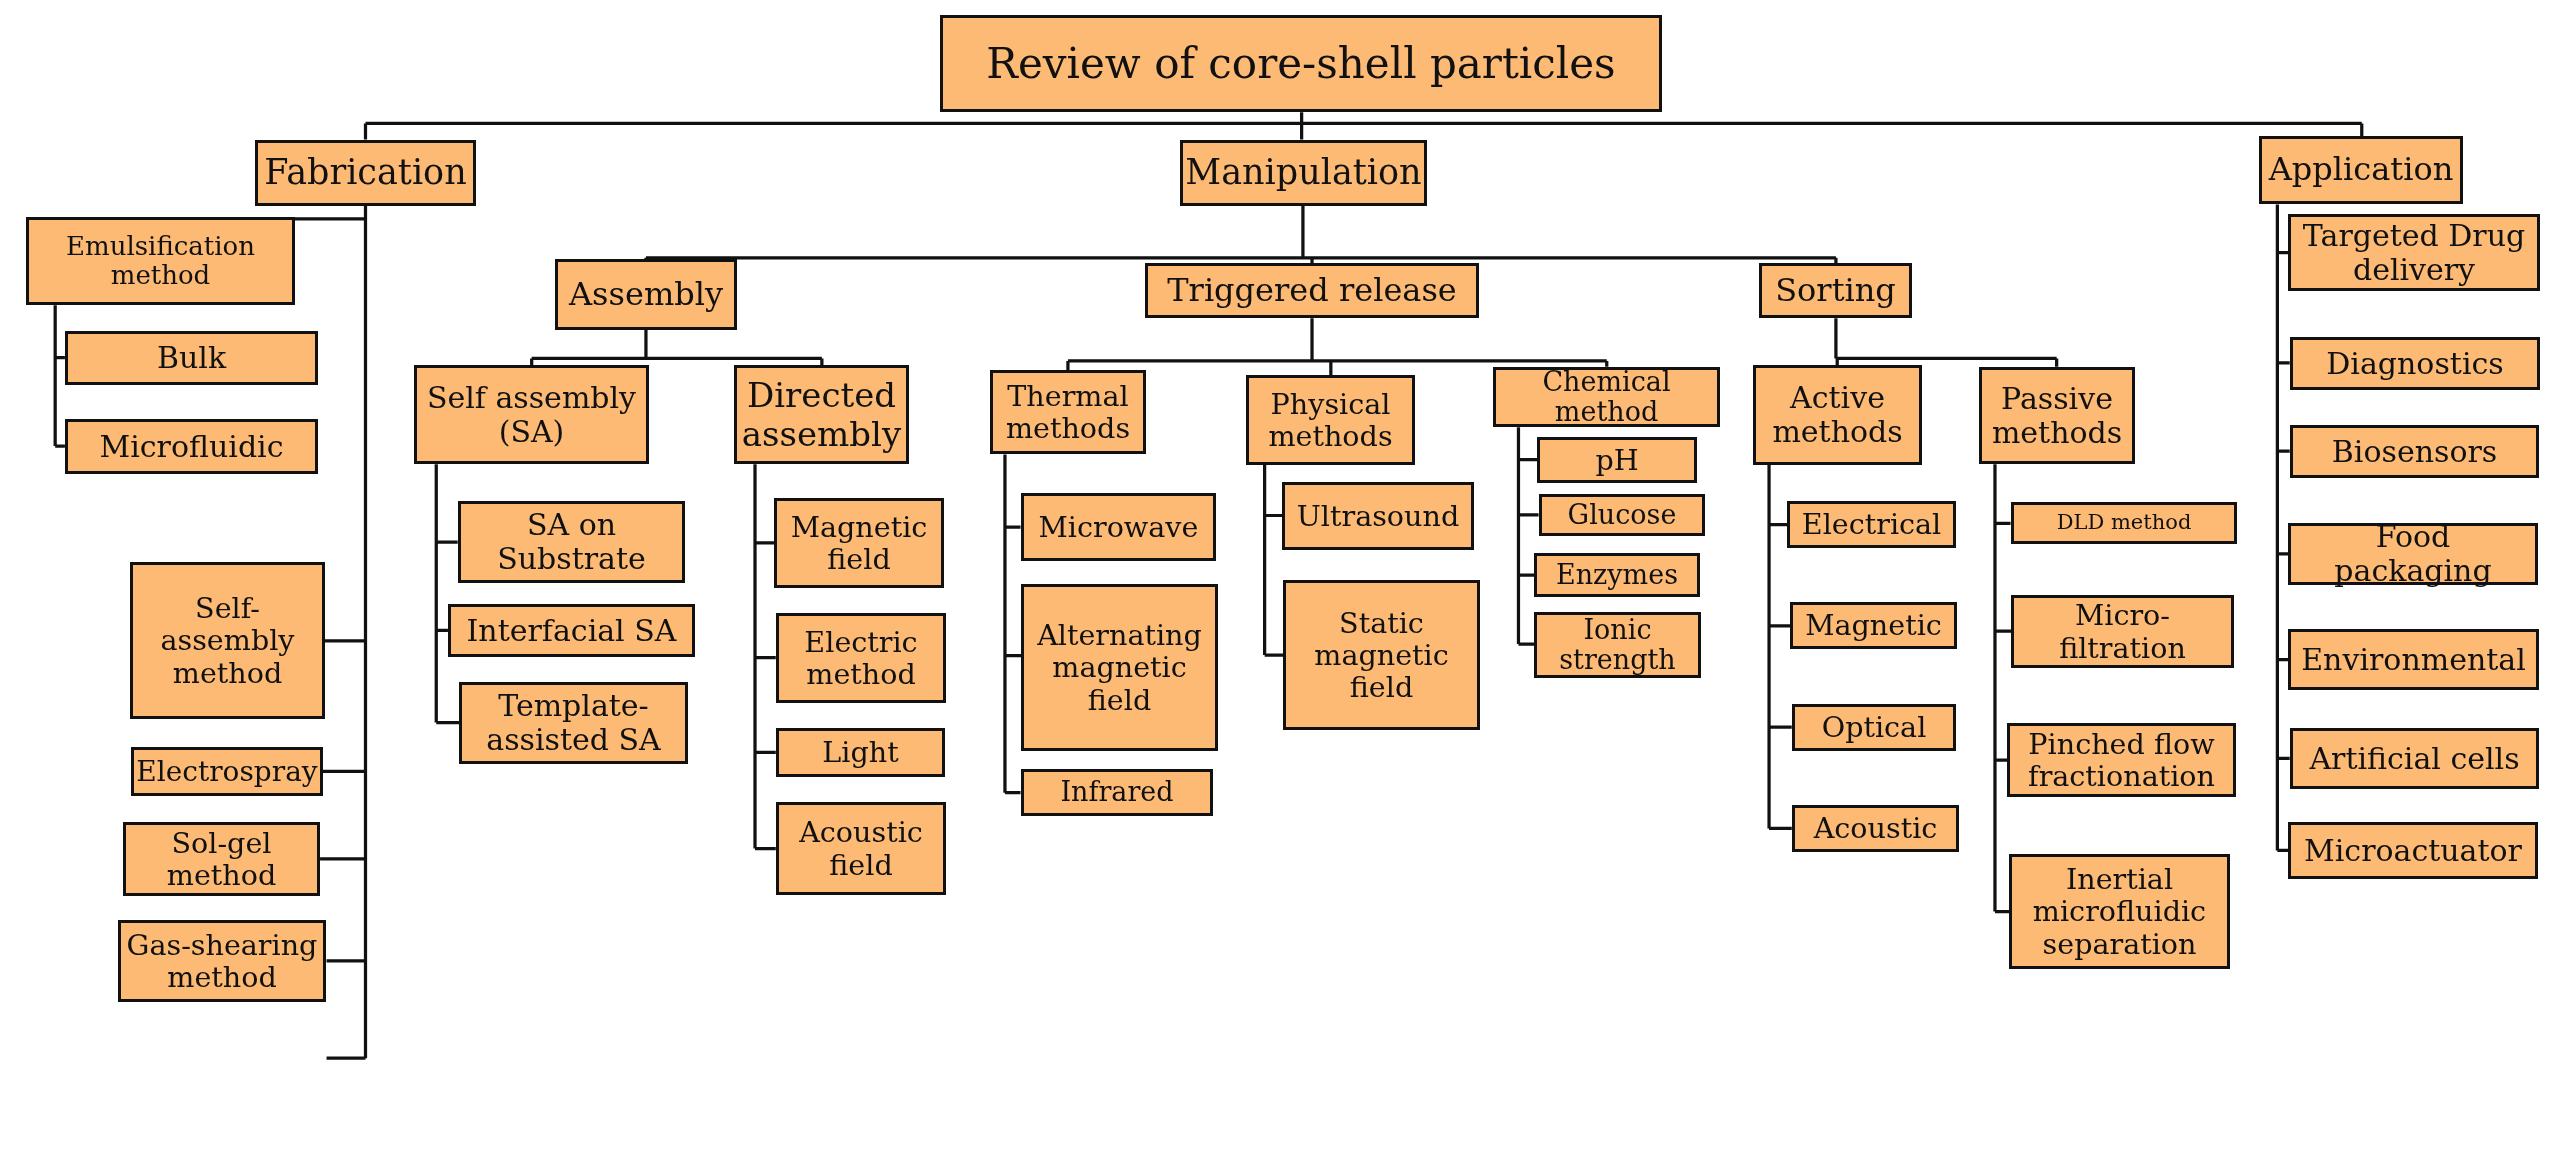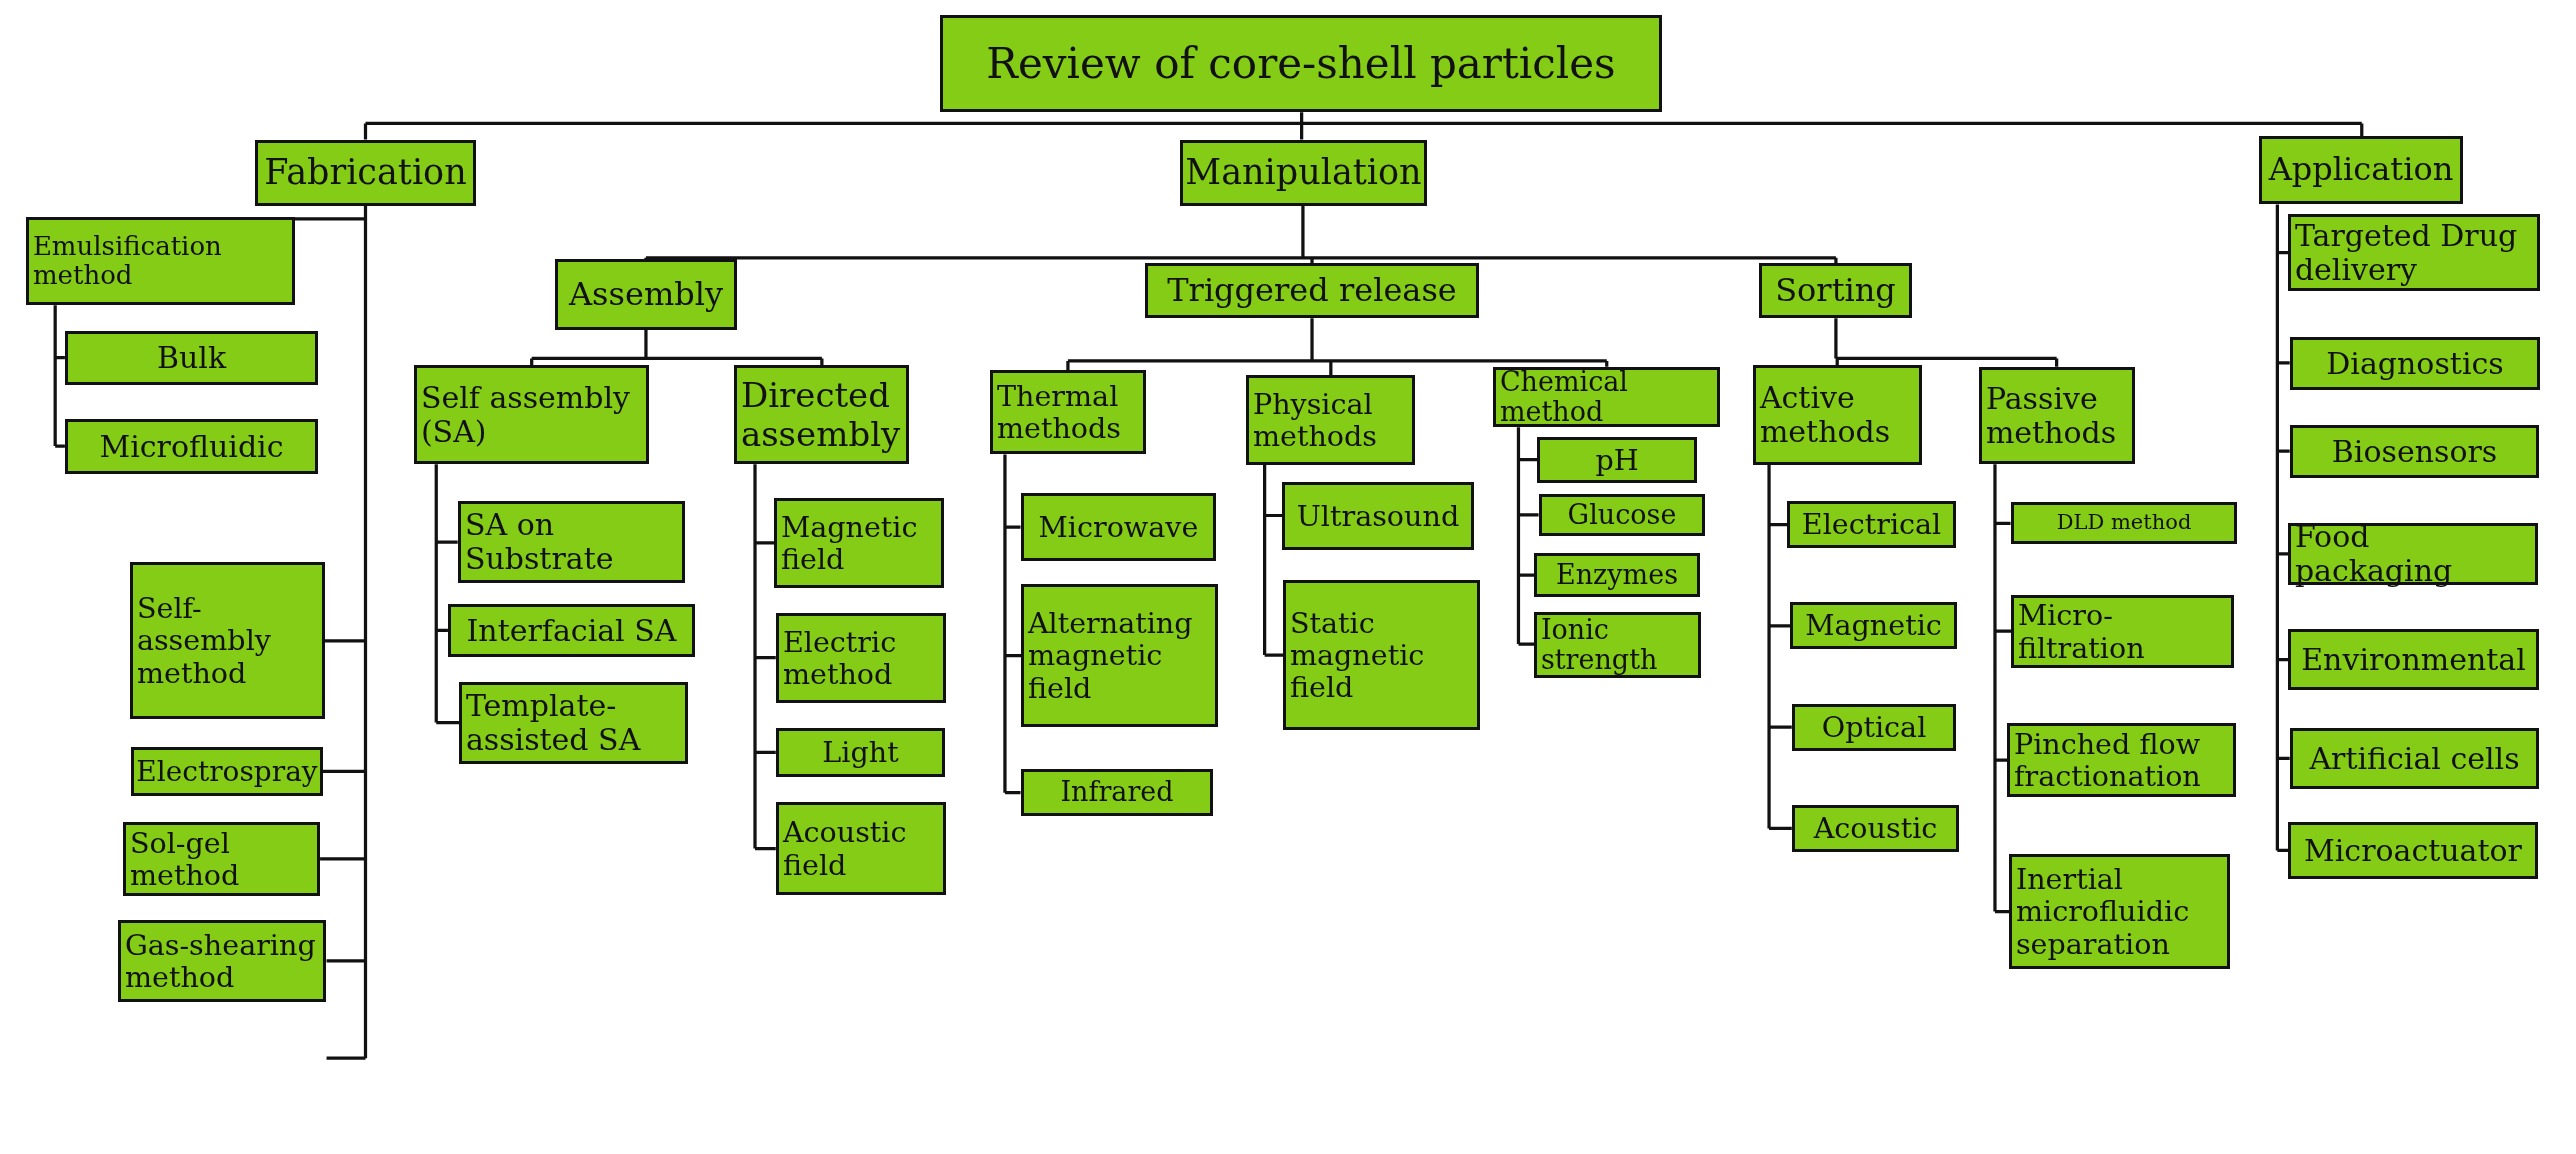--- a/index.html
+++ b/index.html
@@ -8,25 +8,26 @@
     width:2576px;height:1155px;
     background:#ffffff;
     font-family:"DejaVu Serif","Liberation Serif",serif;
     color:#111111;
   }
   #wires{position:absolute;left:0;top:0;z-index:0;}
   .node{
     position:absolute;
     z-index:1;
     box-sizing:border-box;
-    background:#84cc16;
+    background:#fdba74;
     border:3.2px solid #111111;
     display:flex;
     align-items:center;
     justify-content:center;
+    text-align:center;
     line-height:1.12;
     padding:1.3px 3.9px;
   }
   .title{border-width:3.9px;}
 </style>
 </head>
 <body>
 
 <div id="canvas">
 
@@ -62,21 +63,21 @@
   <div class="node" style="left:459px;top:682px;width:229px;height:82px;font-size:30px">Template-assisted SA</div>
   <div class="node" style="left:734px;top:365px;width:175px;height:99px;font-size:34px">Directed assembly</div>
   <div class="node" style="left:774px;top:498px;width:170px;height:90px;font-size:28.6px">Magnetic field</div>
   <div class="node" style="left:776px;top:613px;width:170px;height:90px;font-size:28.6px">Electric method</div>
   <div class="node" style="left:776px;top:728px;width:169px;height:49px;font-size:28.6px">Light</div>
   <div class="node" style="left:776px;top:802px;width:170px;height:93px;font-size:28.6px">Acoustic field</div>
 
   <div class="node" style="left:1145px;top:263px;width:334px;height:55px;font-size:32px">Triggered release</div>
   <div class="node" style="left:990px;top:370px;width:156px;height:84px;font-size:28.6px">Thermal methods</div>
   <div class="node" style="left:1021px;top:493px;width:195px;height:68px;font-size:28.6px">Microwave</div>
-  <div class="node" style="left:1021px;top:584px;width:197px;height:143px;font-size:28.6px">Alternating magnetic field</div>
+  <div class="node" style="left:1021px;top:584px;width:197px;height:167px;font-size:28.6px">Alternating magnetic field</div>
   <div class="node" style="left:1021px;top:769px;width:192px;height:47px;font-size:27px">Infrared</div>
   <div class="node" style="left:1246px;top:375px;width:169px;height:90px;font-size:28.6px">Physical methods</div>
   <div class="node" style="left:1282px;top:482px;width:192px;height:68px;font-size:28.6px">Ultrasound</div>
   <div class="node" style="left:1283px;top:580px;width:197px;height:150px;font-size:28.6px">Static magnetic field</div>
   <div class="node" style="left:1493px;top:367px;width:227px;height:60px;font-size:27px">Chemical method</div>
   <div class="node" style="left:1537px;top:437px;width:160px;height:46px;font-size:28.6px">pH</div>
   <div class="node" style="left:1539px;top:494px;width:166px;height:42px;font-size:27px">Glucose</div>
   <div class="node" style="left:1534px;top:553px;width:166px;height:44px;font-size:27px">Enzymes</div>
   <div class="node" style="left:1534px;top:612px;width:167px;height:66px;font-size:27px">Ionic strength</div>
 

